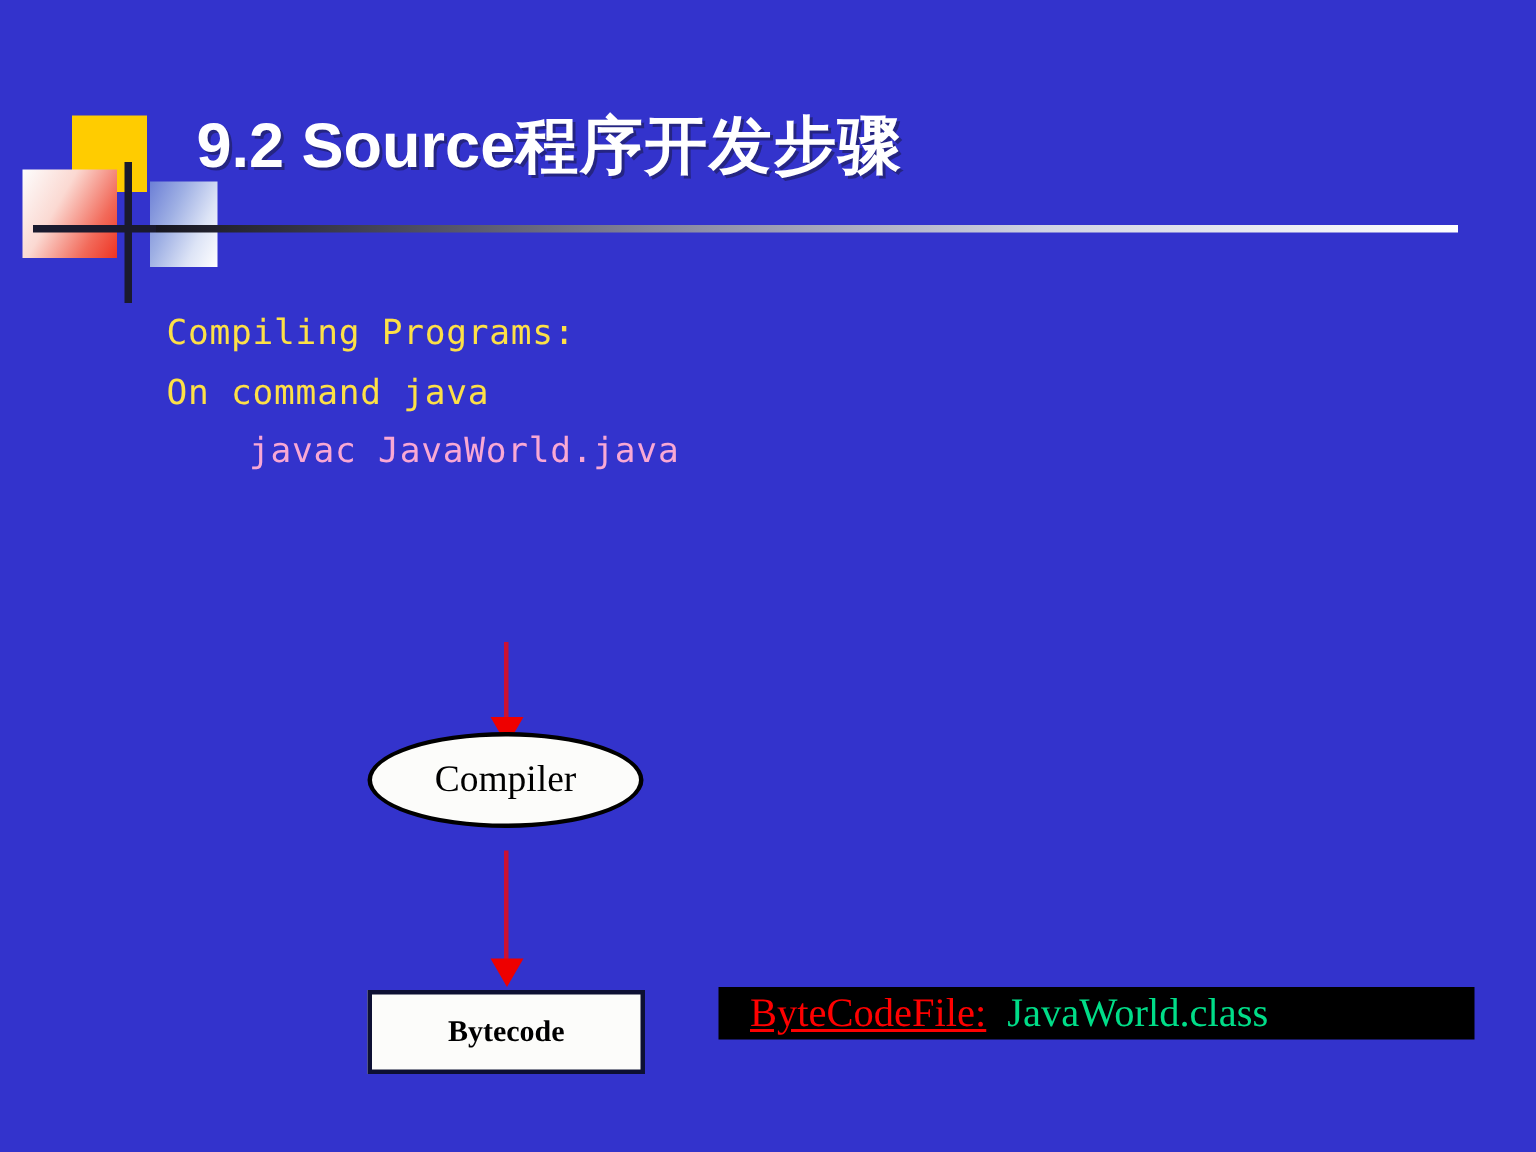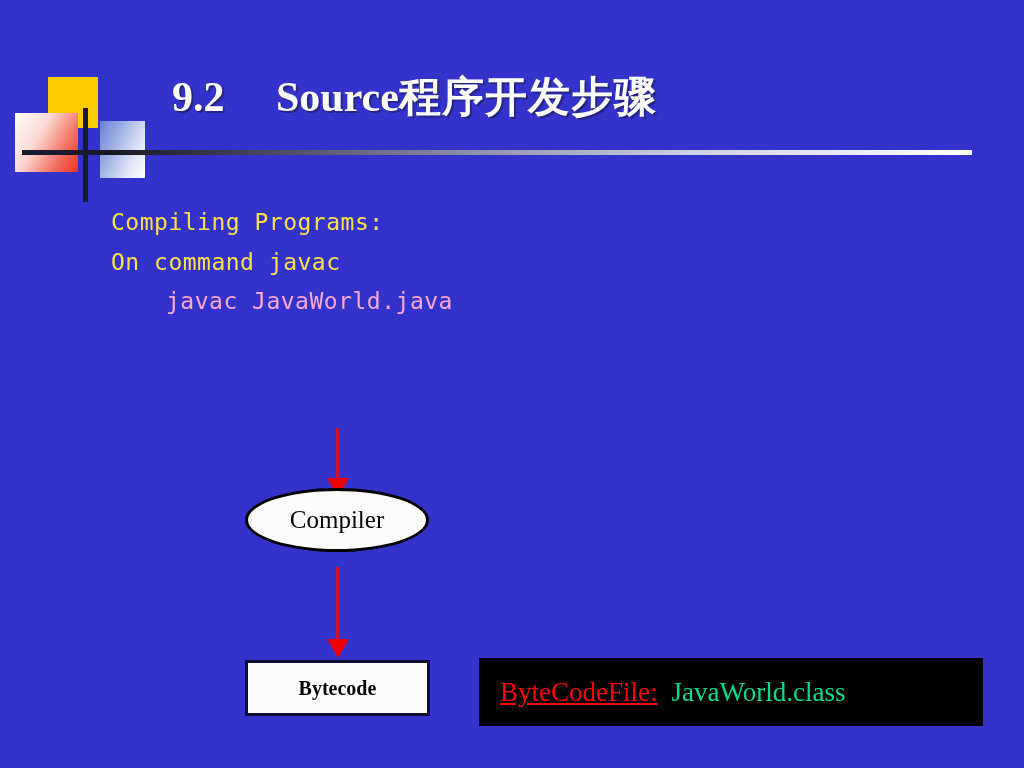--- a/index.html
+++ b/index.html
@@ -68,23 +68,22 @@
     font-family: "DejaVu Sans", sans-serif;
     font-weight: bold;
     font-size: 42px;
     line-height: 50px;
     color: #ffffff;
     letter-spacing: 1px;
     text-shadow: 2px 2px 0 rgba(25,25,70,0.55);
     white-space: nowrap;
   }
   .slide-title .latin {
-    font-family: Liberation Serif, serif;
+    font-family: Liberation Sans, sans-serif;
     letter-spacing: 0px;
-    margin-left: 41px;
   }
 
   
   .body-line {
     position: absolute;
     font-family: "DejaVu Sans Mono", monospace;
     font-size: 23px;
     color: #fde047;
     white-space: nowrap;
     letter-spacing: 0.5px;
@@ -167,21 +166,21 @@
   .arrow.a1 .shaft { height: 51px; }
   .arrow.a1 .head  { top: 50px; }
   .arrow.a2 { left: 327px; top: 567px; height: 92px; }
   .arrow.a2 .shaft { height: 73px; }
   .arrow.a2 .head  { top: 72px; }
 
   
   .banner {
     position: absolute;
     left: 479px; top: 658px;
-    width: 504px; height: 68px;
+    width: 504px; height: 35px;
     background: #000000;
     display: flex;
     align-items: center;
     font-family: "Liberation Serif", serif;
     font-size: 27px;
     white-space: nowrap;
     box-sizing: border-box;
     padding-left: 21px;
   }
   .banner .key {
@@ -212,21 +211,21 @@
   <div class="deco-yellow"></div>
   <div class="deco-red"></div>
   <div class="deco-blue"></div>
   <div class="deco-vline"></div>
   <div class="deco-hline"></div>
   <div class="title-rule"></div>
 
   <div class="slide-title"><span class="latin">9.2 </span><span class="latin">Source</span><span>程序开发步骤</span></div>
 
   <div class="body-line l1">Compiling Programs:</div>
-  <div class="body-line l2">On command javac</div>
+  <div class="body-line l2">On command java</div>
   <div class="body-code">javac JavaWorld.java</div>
 
 
   <div class="arrow a1">
     <div class="shaft"></div>
     <div class="head"></div>
   </div>
 
   <div class="flow-ellipse">
     <span>Compiler</span>

